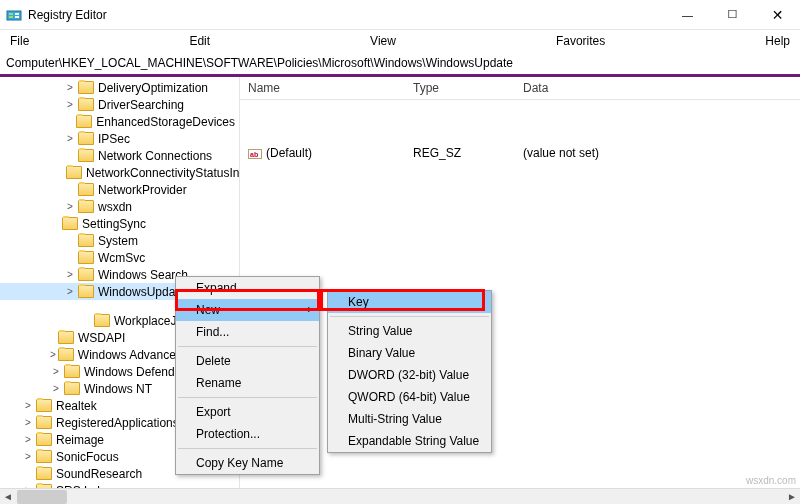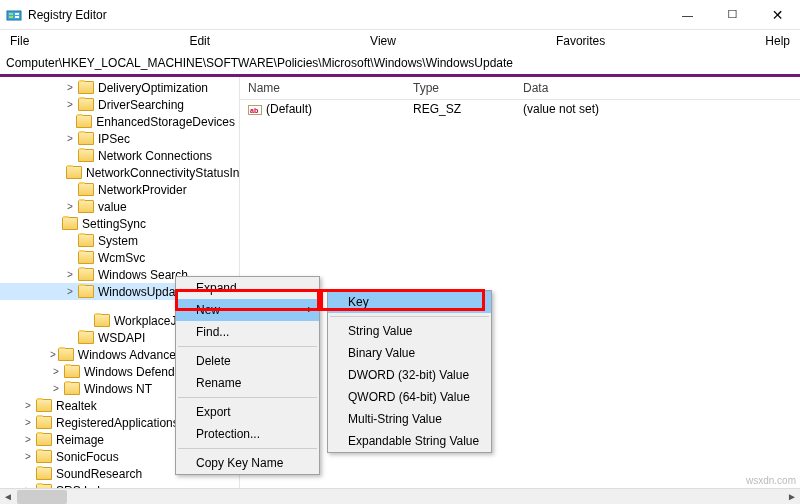--- a/index.html
+++ b/index.html
@@ -21,21 +21,21 @@
 .folder { width: 16px; height: 13px; background: linear-gradient(#fde9a9, #f7cf5e); border: 0.5px solid #d4a020; border-radius: 1px 1px 0 0; margin-right: 4px; position: relative; flex-shrink: 0; }
 .folder::before { content: ''; position: absolute; top: -2px; left: 0; width: 6px; height: 2px; background: #f7cf5e; border-radius: 1px 1px 0 0; }
 .node.selected { background: #cde8ff; }
 .node-label { font-size: 12px; }
 .listpane { flex: 1; }
 .listhead { display: flex; border-bottom: 1px solid #e5e5e5; }
 .listhead div { padding: 4px 8px; font-size: 12px; color: #404040; }
 .col-name { width: 165px; }
 .col-type { width: 110px; }
 .col-data { flex: 1; }
-.listrow { display: flex; }
+.listrow { display: flex; margin-top: 44px; }
 .listrow div { padding: 2px 8px; font-size: 12px; }
 .ab-icon { display:inline-block; width:14px; height:10px; background:#fff; border:1px solid #b59f6a; margin-right:4px; vertical-align:middle; position:relative; font-size:7px; color:#c03; line-height:10px; text-align:left; padding-left:1px; }
 .ab-icon::after { content:'ab'; font-weight:bold; }
 .sb { position:absolute; bottom:0; left:0; right:0; height:16px; background:#f0f0f0; border-top:1px solid #ddd; display:flex; justify-content:space-between; }
 .sb-thumb { width:50px; height:14px; background:#cdcdcd; margin:1px; border-radius:2px; }
 .sb-arrow { width:16px; text-align:center; color:#555; font-size:10px; line-height:16px; }
 
 
 .ctx { position:absolute; background:#f0f0f0; border:1px solid #a0a0a0; box-shadow:2px 2px 4px rgba(0,0,0,0.25); }
 .ctx1 { left:175px; top:276px; width:145px; }
@@ -113,21 +113,21 @@
           <span class="node-label">NetworkConnectivityStatusIndicator</span>
         </div>
         <div class="node" style="padding-left: 64px;">
           <span class="exp"></span>
           <span class="folder"></span>
           <span class="node-label">NetworkProvider</span>
         </div>
         <div class="node" style="padding-left: 64px;">
           <span class="exp">&gt;</span>
           <span class="folder"></span>
-          <span class="node-label">value</span>
+          <span class="node-label">wsxdn</span>
         </div>
         <div class="node" style="padding-left: 48px;">
           <span class="exp"></span>
           <span class="folder"></span>
           <span class="node-label">SettingSync</span>
         </div>
         <div class="node" style="padding-left: 64px;">
           <span class="exp"></span>
           <span class="folder"></span>
           <span class="node-label">System</span>
@@ -145,21 +145,21 @@
         <div class="node selected" style="padding-left: 64px;">
           <span class="exp">&gt;</span>
           <span class="folder"></span>
           <span class="node-label">WindowsUpdate</span>
         </div>
         <div class="node" style="padding-left: 80px; margin-top: 12px;">
           <span class="exp"></span>
           <span class="folder"></span>
           <span class="node-label">WorkplaceJoin</span>
         </div>
-        <div class="node" style="padding-left: 64px;">
+        <div class="node" style="padding-left: 44px;">
           <span class="exp"></span>
           <span class="folder"></span>
           <span class="node-label">WSDAPI</span>
         </div>
         <div class="node" style="padding-left: 50px;">
           <span class="exp">&gt;</span>
           <span class="folder"></span>
           <span class="node-label">Windows Advanced Threat Protection</span>
         </div>
         <div class="node" style="padding-left: 50px;">

